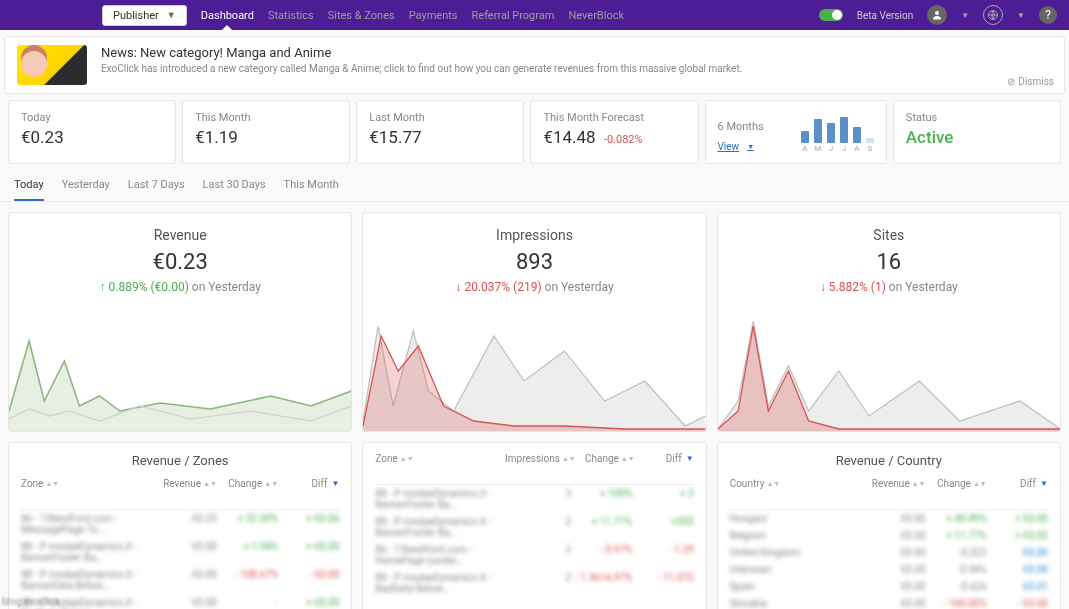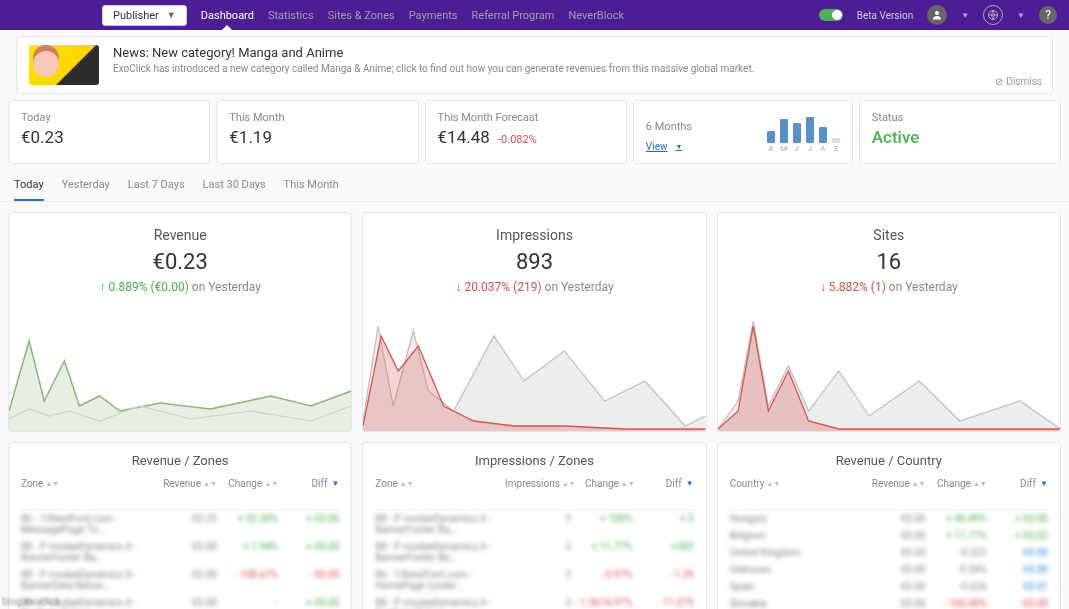--- a/index.html
+++ b/index.html
@@ -11,21 +11,21 @@
 .nav-link.active { color: #fff; position: relative; }
 .nav-link.active::after { content: ""; position: absolute; left: 50%; bottom: -8px; transform: translateX(-50%); border: 5px solid transparent; border-bottom-color: #fff; }
 .topbar-right { margin-left: auto; display: flex; align-items: center; gap: 14px; color: #ccc; }
 .toggle { width: 24px; height: 12px; background: #4caf50; border-radius: 6px; position: relative; cursor: pointer; }
 .toggle::after { content: ""; position: absolute; right: 1px; top: 1px; width: 10px; height: 10px; background: #fff; border-radius: 50%; }
 .beta { font-size: 10px; color: #ccc; }
 .icon-circle { width: 20px; height: 20px; border-radius: 50%; background: #666; display: flex; align-items: center; justify-content: center; color: #fff; font-size: 12px; cursor: pointer; }
 .help-circle { width: 18px; height: 18px; border-radius: 50%; background: #666; color: #fff; font-size: 12px; display: flex; align-items: center; justify-content: center; cursor: pointer; }
 .tiny-caret { font-size: 8px; color: #aaa; cursor: pointer; }
 
-.news-banner { background: #fff; border: 1px solid #e5e5e5; border-radius: 3px; margin: 6px 16px; padding: 8px 12px; display: flex; align-items: flex-start; gap: 14px; position: relative; }
+.news-banner { background: #fff; border: 1px solid #e5e5e5; border-radius: 3px; margin: 6px 4px; padding: 8px 12px; display: flex; align-items: flex-start; gap: 14px; position: relative; }
 .news-thumb { width: 70px; height: 40px; border-radius: 3px; background: linear-gradient(135deg,#ffe600 0%,#ffd400 60%,#2c2c2c 62%,#2c2c2c 100%); position: relative; overflow:hidden; }
 .news-thumb::before { content:""; position:absolute; left:4px; top:6px; width:26px; height:26px; border-radius:50%; background:#f4c9b8; box-shadow: 0 -6px 0 #d08060; }
 .news-title { font-size: 13px; color: #333; font-weight: 400; margin-bottom: 3px; }
 .news-desc { font-size: 10px; color: #888; }
 .dismiss { position: absolute; right: 10px; bottom: 6px; font-size: 10px; color: #999; cursor: pointer; display:flex; align-items:center; gap:3px; }
 
 .stats-row { display: flex; gap: 6px; padding: 0 8px 6px; }
 .stat-card { flex: 1; background: #fff; border: 1px solid #e5e5e5; border-radius: 3px; padding: 10px 12px; min-height: 48px; }
 .stat-card .lbl { font-size: 11px; color: #888; margin-bottom: 3px; }
 .stat-card .val { font-size: 17px; font-weight: 400; color: #333; }
@@ -121,20 +121,24 @@
 <div class="stats-row">
   <div class="stat-card">
     <div class="lbl">Today</div>
     <div class="val">€0.23</div>
   </div>
   <div class="stat-card">
     <div class="lbl">This Month</div>
     <div class="val">€1.19</div>
   </div>
   <div class="stat-card">
+    <div class="lbl">Last Month</div>
+    <div class="val">€15.77</div>
+  </div>
+  <div class="stat-card">
     <div class="lbl">This Month Forecast</div>
     <div class="val"><span>€14.48</span> <span class="delta">-0.082%</span></div>
   </div>
   <div class="stat-card wide">
     <div class="left">
       <div class="lbl">6 Months</div>
       <span class="view-link">
           <span>View</span> 
           <span style="font-size:7px;">▼</span>
         </span>
@@ -258,21 +262,20 @@
         </div>
         <div class="trow">
           <div class="col-a">88 - P modaeDynamicx.it - BadData Below…</div>
           <div class="col-b">€0.00</div>
           <div class="col-c ">-</div>
           <div class="col-d green">+ €0.00</div>
         </div>
       </div>
   </div>
   <div class="table-card">
-    <div class="table-title">Impressions / Zones</div>
     <div class="thead">
       <div class="col-a">
           <span>Zone</span>
           <span class="sort-caret">▲▼</span>
         </div>
       <div class="col-b">
           <span>Impressions</span>
           <span class="sort-caret">▲▼</span>
         </div>
       <div class="col-c">

